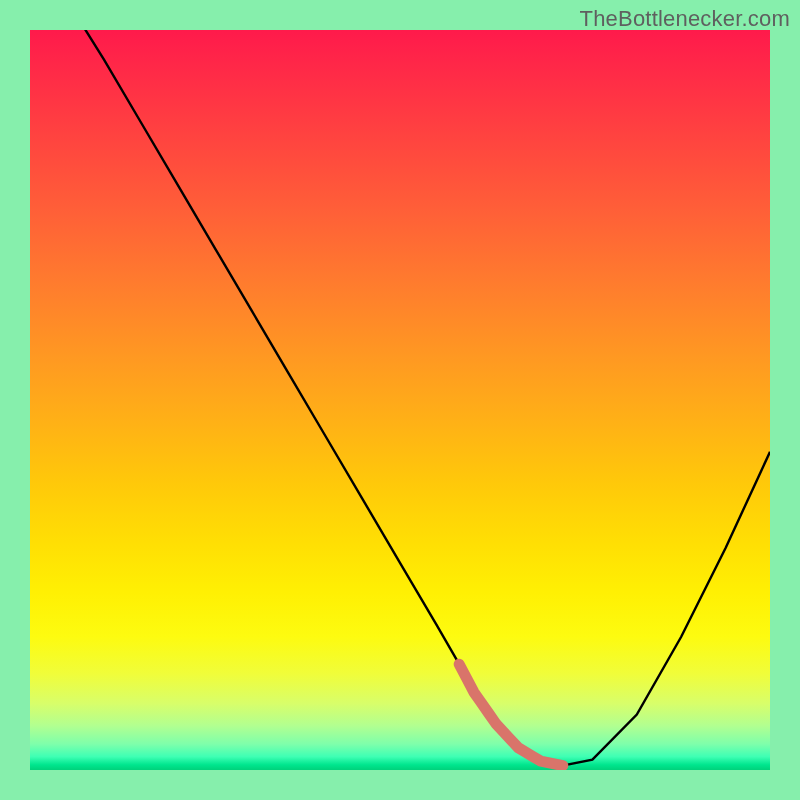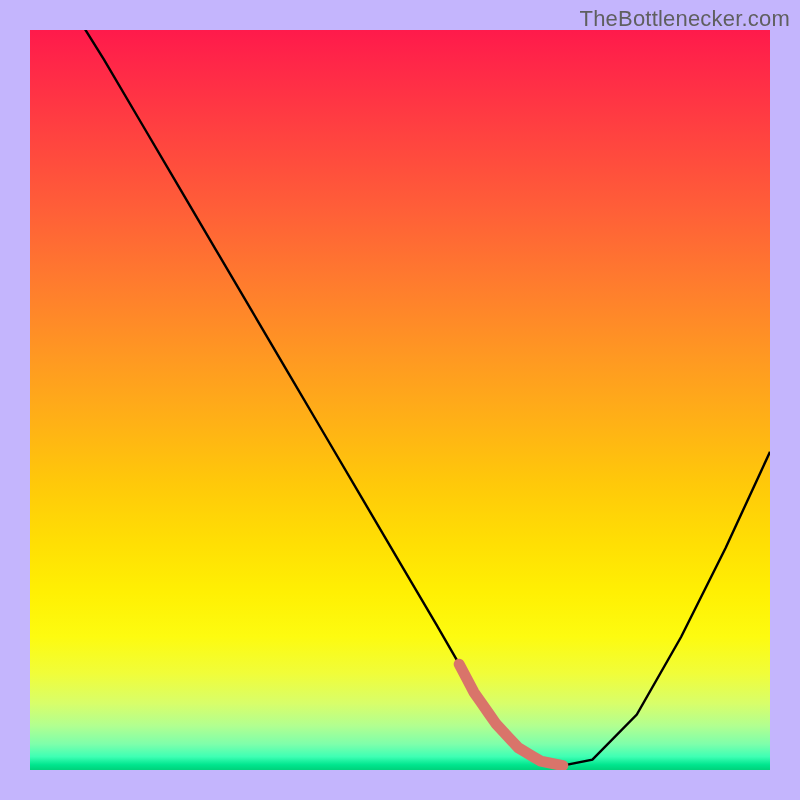--- a/index.html
+++ b/index.html
@@ -7,21 +7,21 @@
     padding: 0;
     width: 800px;
     height: 800px;
     background: #000;
     font-family: Arial, Helvetica, sans-serif;
   }
   .frame {
     position: relative;
     width: 800px;
     height: 800px;
-    background: #c4b5fd;
+    background: #86efac;
   }
   .watermark {
     position: absolute;
     top: 6px;
     right: 10px;
     color: #5f5f5f;
     font-size: 22px;
     font-weight: 500;
     letter-spacing: 0.2px;
     z-index: 30;

